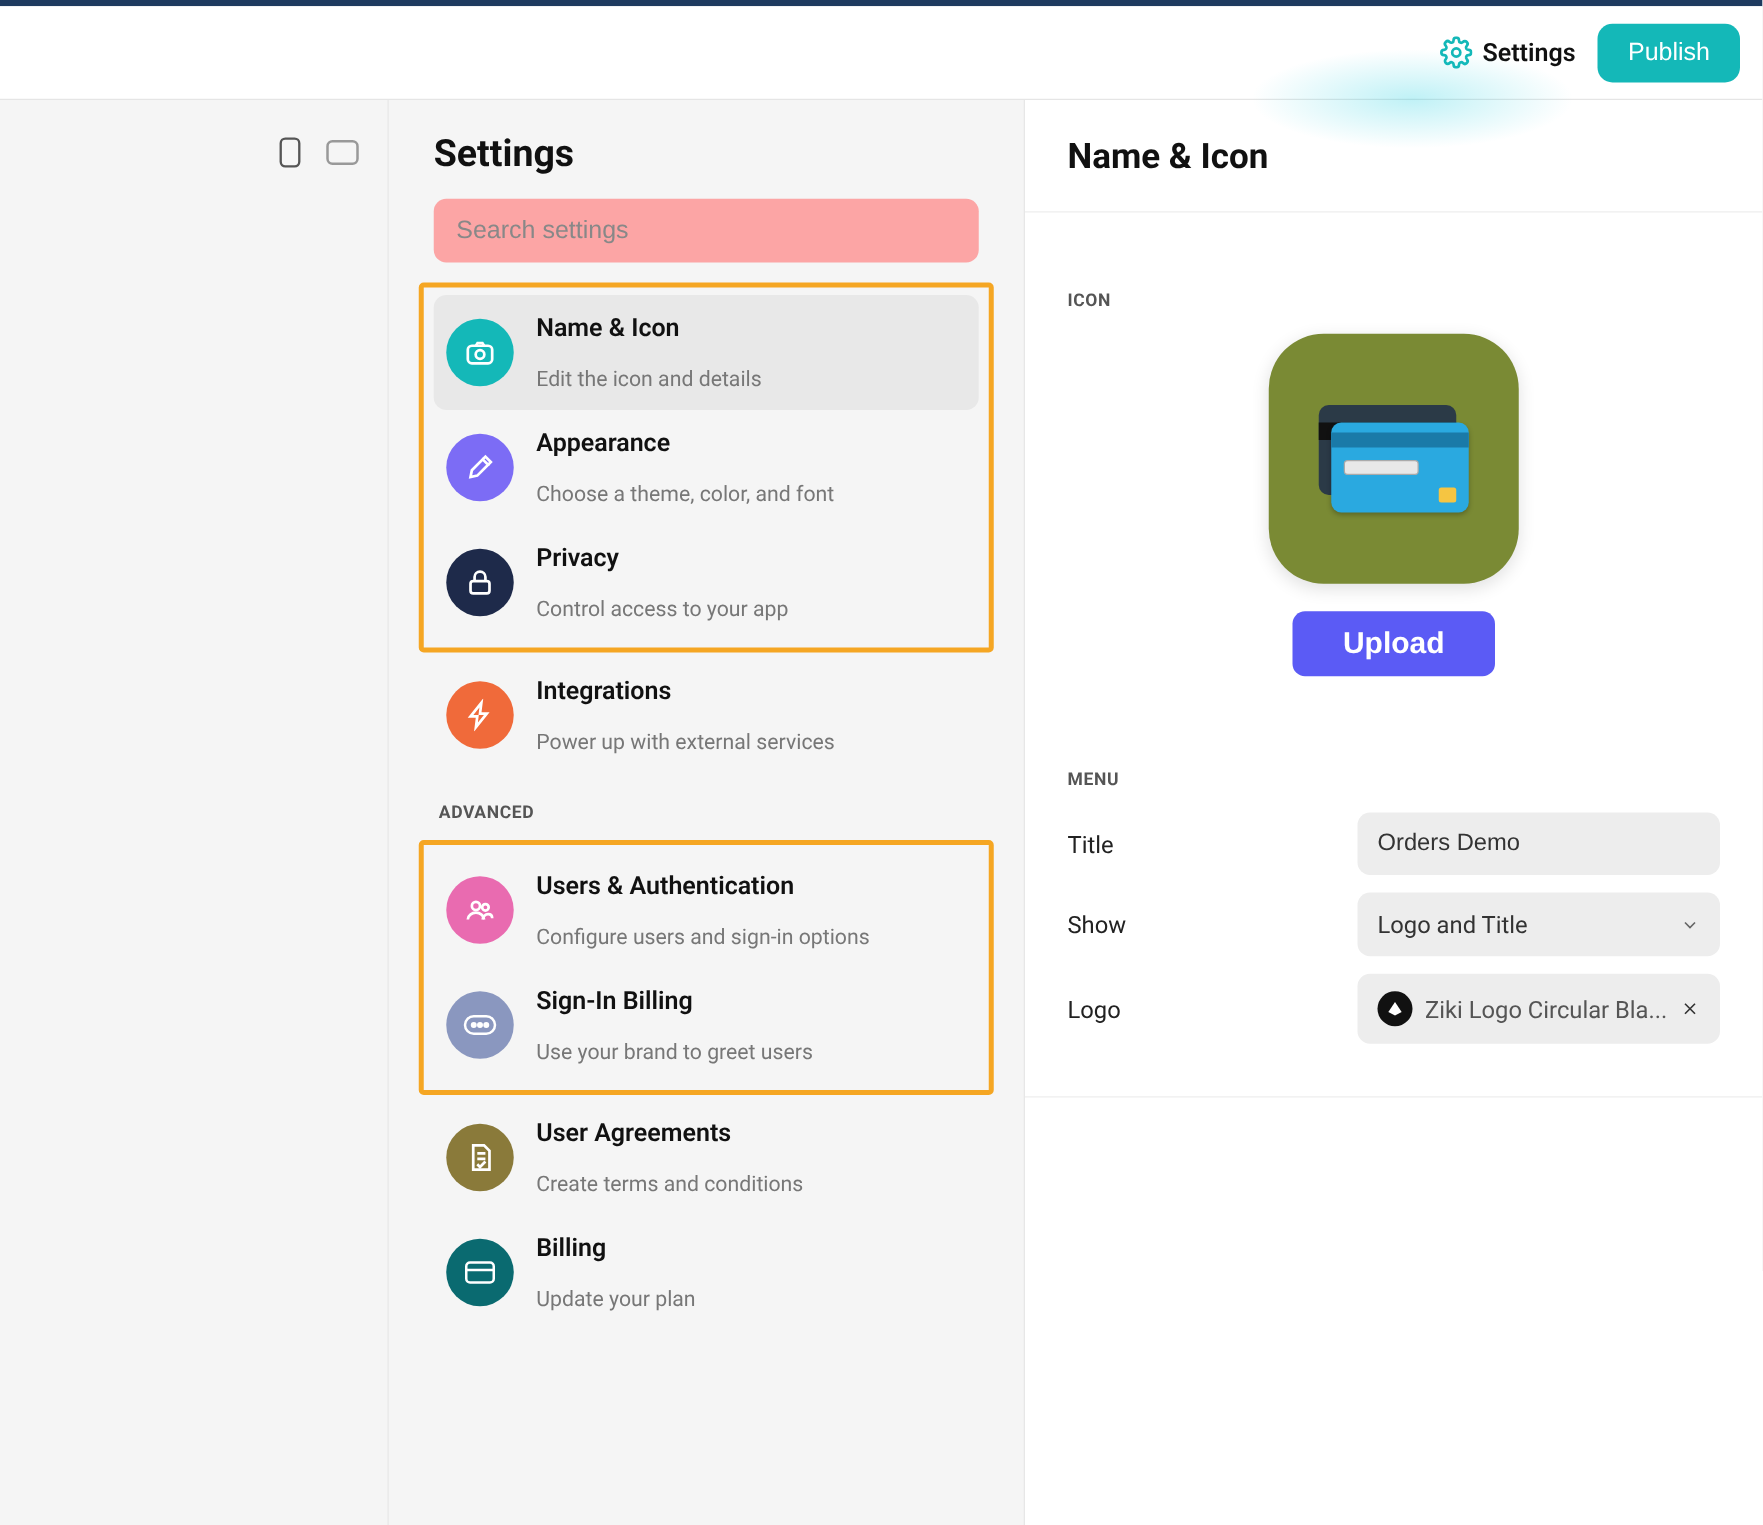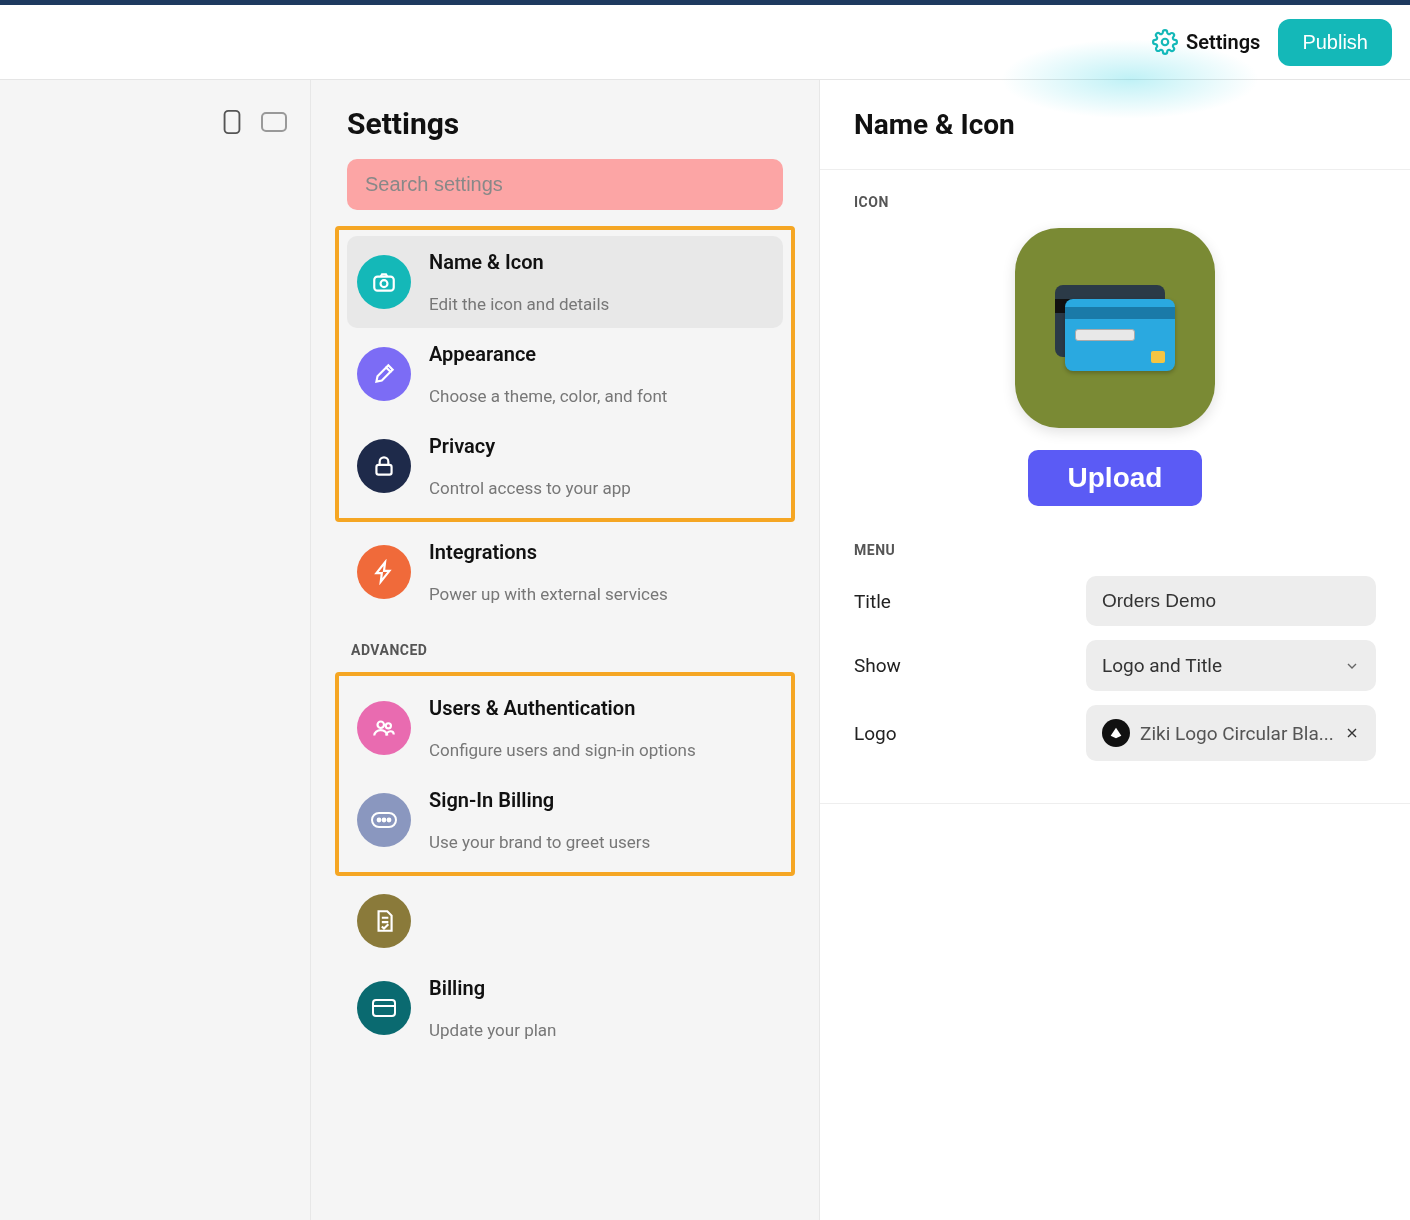--- a/index.html
+++ b/index.html
@@ -159,20 +159,21 @@
   }
   .detail-header h2 { font-size: 28px; font-weight: 700; }
   .detail-section { padding: 24px 34px 12px 34px; }
   .detail-section.border-b { border-bottom: 1px solid #eee; padding-bottom: 28px; }
   .sect-label {
     font-size: 14px;
     font-weight: 700;
     letter-spacing: 0.5px;
     color: #555;
     margin-bottom: 18px;
+    margin-top: 39px;
   }
   .icon-card-wrap { display: flex; flex-direction: column; align-items: center; gap: 22px; }
   .icon-card {
     width: 200px;
     height: 200px;
     background: #7a8a34;
     border-radius: 44px;
     display: flex;
     align-items: center;
     justify-content: center;
@@ -194,21 +195,21 @@
     box-shadow:0 2px 4px rgba(0,0,0,0.25);
   }
   .cc-front .stripe{ position:absolute; top:8px; left:0; right:0; height:12px; background:#1a7aa8;}
   .cc-front .field{ position:absolute; left:10px; top:30px; width:60px; height:12px; background:#e8e8e8; border-radius:3px; border:1px solid #aaa;}
   .cc-front .chip{ position:absolute; right:10px; bottom:8px; width:14px; height:12px; background:#f5c542; border-radius:2px;}
   .upload-btn {
     background: #5b5bf5;
     color:#fff;
     border:none;
     border-radius:10px;
-    font-size:28px;
+    font-size:24px;
     font-weight:700;
     padding:12px 40px;
     cursor:pointer;
   }
   .form-row { display:flex; align-items:center; margin-bottom:14px; }
   .form-row .lbl { width:200px; font-size:19px; color:#222; }
   .form-row .ctrl { flex:1;padding-left:32px; }
   .text-input, .select-box, .chip-box {
     width:100%;
     background:#ededed;
@@ -360,20 +361,24 @@
         </div>
       </div>
 
       <div class="menu-item">
         <div class="menu-icon bg-olive">
           <svg width="26" height="26" viewBox="0 0 24 24" fill="none" stroke="#fff" stroke-width="2">
               <path d="M7 3h8l4 4v14H7z"></path>
               <path d="M10 9h6M10 13h6"></path>
               <path d="M10 17l2 2 4-4"></path>
             </svg>
+        </div>
+        <div class="menu-text">
+          <div class="title">User Agreements</div>
+          <div class="desc">Create terms and conditions</div>
         </div>
       </div>
 
 
       <div class="menu-item">
         <div class="menu-icon bg-tealD">
           <svg width="26" height="20" viewBox="0 0 26 20" fill="none" stroke="#fff" stroke-width="2">
               <rect x="2" y="2" width="22" height="16" rx="3"></rect>
               <path d="M2 8h22"></path>
             </svg>

